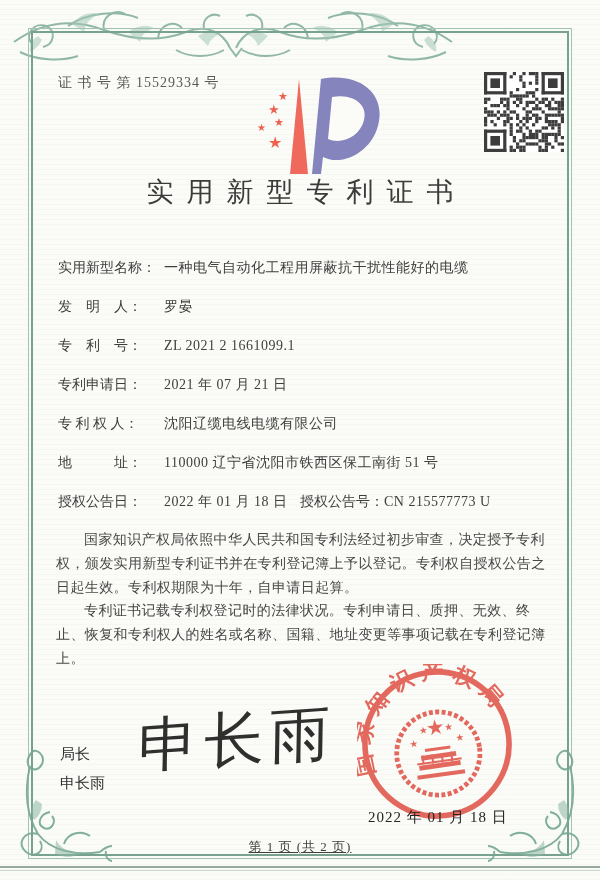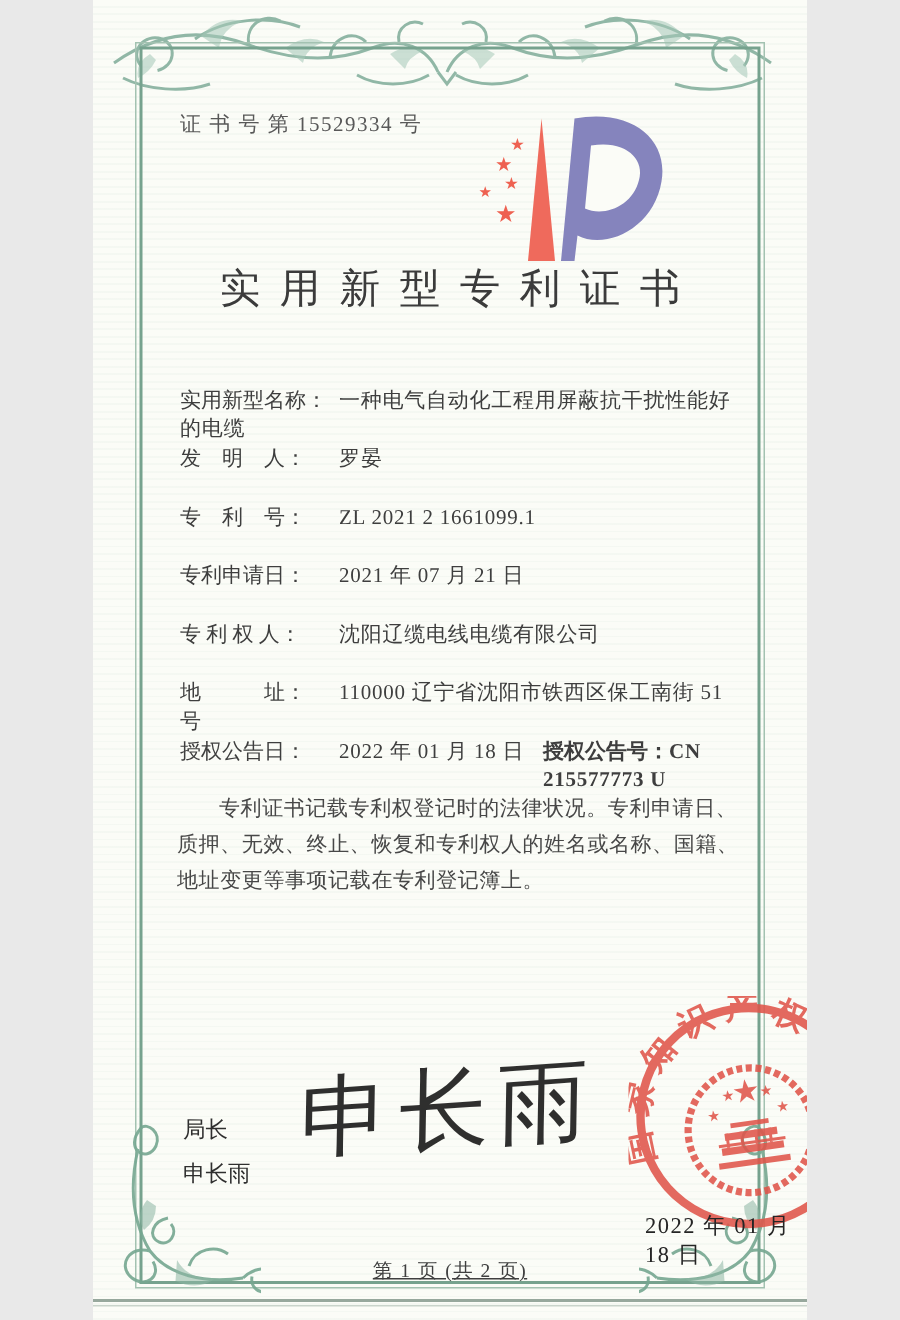--- a/index.html
+++ b/index.html
@@ -1,17 +1,17 @@
 <!DOCTYPE html>
 <html><head>
 <meta charset="utf-8">
 <style>
   html,body{margin:0;padding:0;background:#e9e9e9;}
   .page{
-    position:relative;width:476px;height:880px;margin:0 auto;
+    position:relative;width:600px;height:880px;margin:0 auto;
     background:
       repeating-linear-gradient(0deg, rgba(130,175,155,0.055) 0 1px, transparent 1px 5px),
       #fbfcf7;
     overflow:hidden;
     font-family:"Liberation Serif","DejaVu Serif",serif;
   }
   
   .frame-outer{position:absolute;left:28px;top:28px;right:28px;bottom:21px;border:1px solid #a3c2b1;}
   .frame-inner{position:absolute;left:2px;top:2px;right:2px;bottom:2px;border:2px solid #76a28e;}
   
@@ -22,21 +22,21 @@
   .logo{position:absolute;left:236px;top:74px;width:170px;height:105px;}
   .qr{position:absolute;left:484px;top:72px;width:80px;height:80px;background:#fff;}
   .title{position:absolute;left:0;right:0;top:174px;text-align:center;
          font-size:27px;font-weight:normal;letter-spacing:13px;text-indent:13px;color:#3b3b3b;}
 
   .fields{position:absolute;left:58px;top:258px;right:44px;font-size:14px;color:#3e3e3e;}
   .frow{height:39px;line-height:19px;}
   .flabel{display:inline-block;width:106px;vertical-align:top;}
   .fvalue{letter-spacing:0.5px;}
   .grant-row{position:relative;height:39px;line-height:19px;}
-  .grant-no{position:absolute;left:242px;top:0;font-weight:bold;}
+  .grant-no{position:absolute;left:242px;top:0;}
 
   .paras{position:absolute;left:56px;top:528px;right:42px;font-size:14px;line-height:1.7;color:#474747;}
   .paras p{margin:0;text-indent:2em;letter-spacing:0.4px;}
 
   .sig-block{position:absolute;left:60px;top:740px;font-size:15px;color:#2f2f2f;line-height:1.95;}
   .autograph{position:absolute;left:138px;top:700px;font-size:60px;color:#1e1e1e;
              transform:rotate(-4deg) skewX(-5deg);opacity:.92;letter-spacing:6px;white-space:nowrap;}
 
   .seal{position:absolute;left:357px;top:664px;width:160px;height:160px;}
   .seal-date{position:absolute;left:368px;top:808px;font-size:15px;color:#252525;letter-spacing:1px;z-index:3;}
@@ -372,20 +372,21 @@
     <div class="frow">
       <span class="flabel">地　　　址：</span><span class="fvalue">110000 辽宁省沈阳市铁西区保工南街 51 号</span>
     </div>
     <div class="grant-row">
       <span><span class="flabel">授权公告日：</span><span class="fvalue">2022 年 01 月 18 日</span></span>
       <span class="grant-no"><span>授权公告号：</span><span class="fvalue">CN 215577773 U</span></span>
     </div>
   </div>
 
   <div class="paras">
+    <p>国家知识产权局依照中华人民共和国专利法经过初步审查，决定授予专利权，颁发实用新型专利证书并在专利登记簿上予以登记。专利权自授权公告之日起生效。专利权期限为十年，自申请日起算。</p>
     <p>专利证书记载专利权登记时的法律状况。专利申请日、质押、无效、终止、恢复和专利权人的姓名或名称、国籍、地址变更等事项记载在专利登记簿上。</p>
   </div>
 
   <div class="sig-block">
     <div>局长</div>
     <div>申长雨</div>
   </div>
   <div class="autograph">申长雨</div>
 
   <svg class="seal" viewBox="0 0 200 200">

